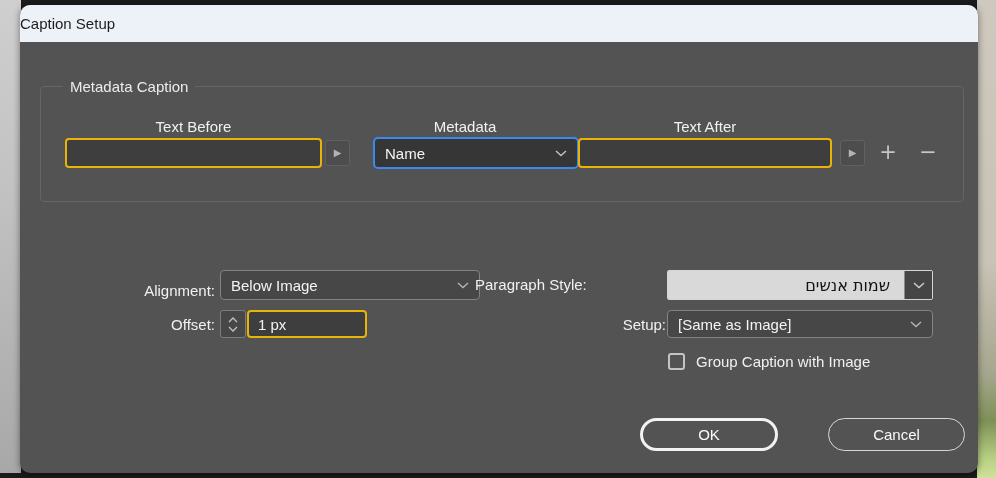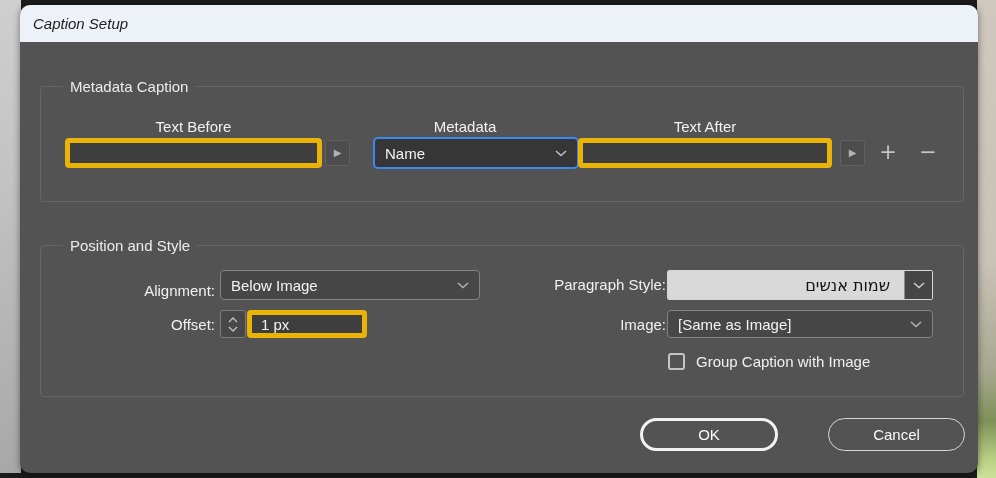--- a/index.html
+++ b/index.html
@@ -19,37 +19,37 @@
                 #7f9058 88%, #b8d084 96%, #cfe09a 100%);
   }
   .dialog {
     position: absolute; left: 20px; top: 5px; width: 958px; height: 468px;
     background: #535353; border-radius: 10px;
     box-shadow: 0 1px 7px rgba(0,0,0,0.45);
   }
   .titlebar {
     position: absolute; left: 0; top: 0; width: 958px; height: 37px;
     background: #edf1f8; border-radius: 10px 10px 0 0;
-    display: flex; align-items: center; padding-left: 13px; font-style: italic;
+    display: flex; align-items: center; 
   }
   .titlebar .title { font-size: 15px; color: #1d1d1d; }
   fieldset.group {
     position: absolute; border: 1px solid #656565; border-radius: 4px;
     background: transparent;
   }
   fieldset.group legend {
     margin-left: 22px; padding: 0 7px; font-size: 15px; color: #ececec;
   }
   .fs1 { left: 20px; top: 73px; width: 924px; height: 124px; }
   .fs2 { left: 20px; top: 232px; width: 924px; height: 160px; }
   .lbl { position: absolute; font-size: 15px; color: #f1f1f1; }
   .col-lbl { text-align: center; top: 113px; height: 20px; }
   .txt-input {
     position: absolute; height: 30px; background: #3e3e3e;
-    border: 5px solid #eab308; border-radius: 4px; color: #f2f2f2;
+    border: 2px solid #eab308; border-radius: 4px; color: #f2f2f2;
     font-size: 15px; padding: 0 9px; outline: none;
     font-family: "Liberation Sans", "DejaVu Sans", sans-serif;
   }
   .menu-btn {
     position: absolute; width: 25px; height: 26px; background: #4d4d4d;
     border: 1px solid #616161; border-radius: 3px;
     display: flex; align-items: center; justify-content: center; cursor: default;
   }
   .tri { font-size: 10px; color: #b3b3b3; line-height: 1; }
   .dropdown {
@@ -142,36 +142,33 @@
     <span class="tri">▶</span>
   </div>
 
   <button class="pm-btn" style="left:852px;">
     <span>+</span>
   </button>
   <button class="pm-btn" style="left:892px;">
     <span>−</span>
   </button>
 
-  <fieldset class="group fs2">
-    <legend>Position and Style</legend>
-  </fieldset>
 
   <div class="lbl" style="left:85px;top:277px;width:110px;text-align:right;">Alignment:</div>
 
   <div class="dropdown" style="left:200px;top:265px;width:260px;">
     <span>Below Image</span>
     <span class="chev">
       <svg width="12" height="7" viewBox="0 0 12 7">
           <polyline points="1,1 6,5.5 11,1" fill="none" stroke="#b5b5b5" stroke-width="1.4"></polyline>
         </svg>
     </span>
   </div>
 
-  <div class="lbl" style="left:455px;top:271px;width:191px;text-align:right;">Paragraph Style:</div>
+  <div class="lbl" style="left:455px;top:271px;width:191px;">Paragraph Style:</div>
 
   <div class="combo-light" style="left:647px;top:265px;width:266px;">
     <span class="val" dir="rtl" style="justify-content:flex-start;">שמות אנשים</span>
     <span class="chev-box">
       <svg width="12" height="7" viewBox="0 0 12 7">
           <polyline points="1,1 6,5.5 11,1" fill="none" stroke="#cfcfcf" stroke-width="1.4"></polyline>
         </svg>
     </span>
   </div>
 
@@ -181,21 +178,21 @@
     <svg width="10" height="6" viewBox="0 0 10 6">
         <polyline points="1,5 5,1 9,5" fill="none" stroke="#c2c2c2" stroke-width="1.3"></polyline>
       </svg>
     <svg width="10" height="6" viewBox="0 0 10 6">
         <polyline points="1,1 5,5 9,1" fill="none" stroke="#c2c2c2" stroke-width="1.3"></polyline>
       </svg>
   </div>
 
   <input class="txt-input" style="left: 227px; top: 305px; width: 120px; height: 28px;" value="1 px">
 
-  <div class="lbl" style="left:455px;top:311px;width:191px;text-align:right;">Image:</div>
+  <div class="lbl" style="left:455px;top:311px;width:191px;text-align:right;">Setup:</div>
 
   <div class="dropdown" style="left:647px;top:305px;width:266px;height:28px;gap:33px;">
     <span>[Same as Image]</span>
     <span class="chev">
       <svg width="12" height="7" viewBox="0 0 12 7">
           <polyline points="1,1 6,5.5 11,1" fill="none" stroke="#b5b5b5" stroke-width="1.4"></polyline>
         </svg>
     </span>
   </div>
 

